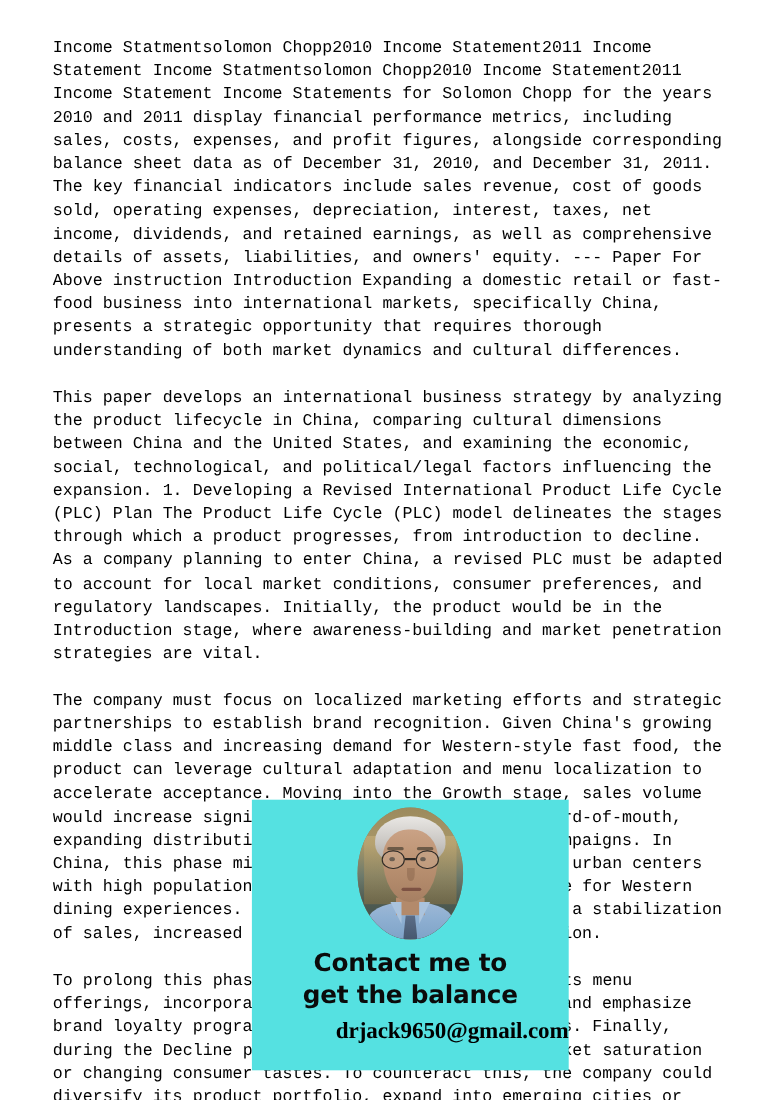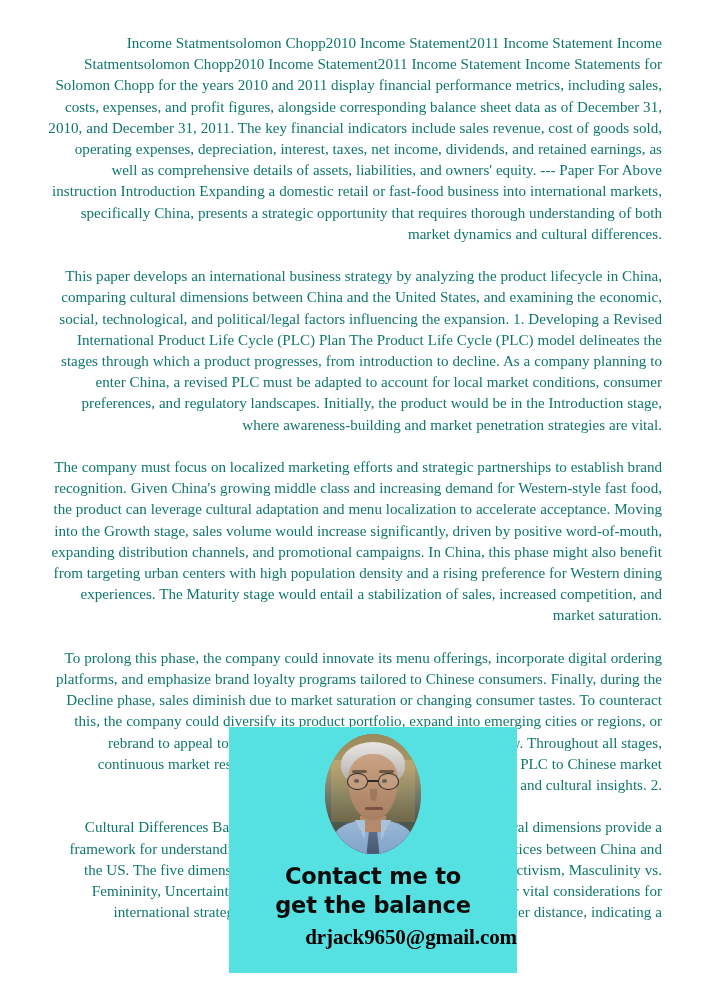--- a/index.html
+++ b/index.html
@@ -28,25 +28,25 @@
   }
 
   #document-body {
     position: absolute;
     left: 48px;
     top: 33px;
     width: 614px;
   }
 
   .doc-paragraph {
-    font-family: Liberation Serif, serif;
+    font-family: Liberation Mono, monospace;
     font-size: 15.1px;
     line-height: 21.2px;
-    color: #0f766e;
-    text-align: right;
+    color: #000000;
+    text-align: left;
     margin: 0 0 21.2px 0;
     word-spacing: 0.1px;
     letter-spacing: 0.01px;
   }
   .doc-paragraph:last-child { margin-bottom: 0; }
 
   
   #promo-overlay {
     position: absolute;
     left: 229px;

